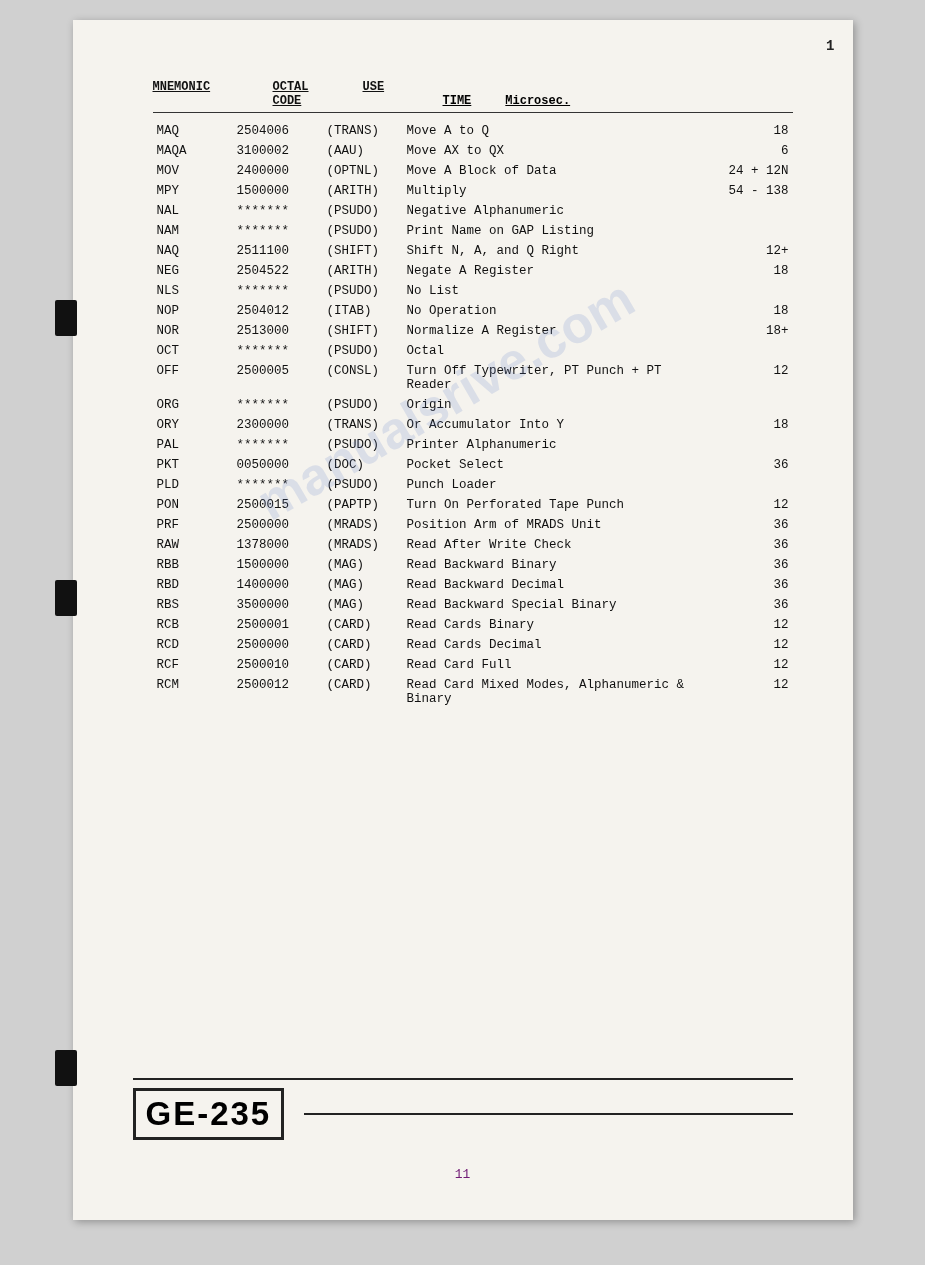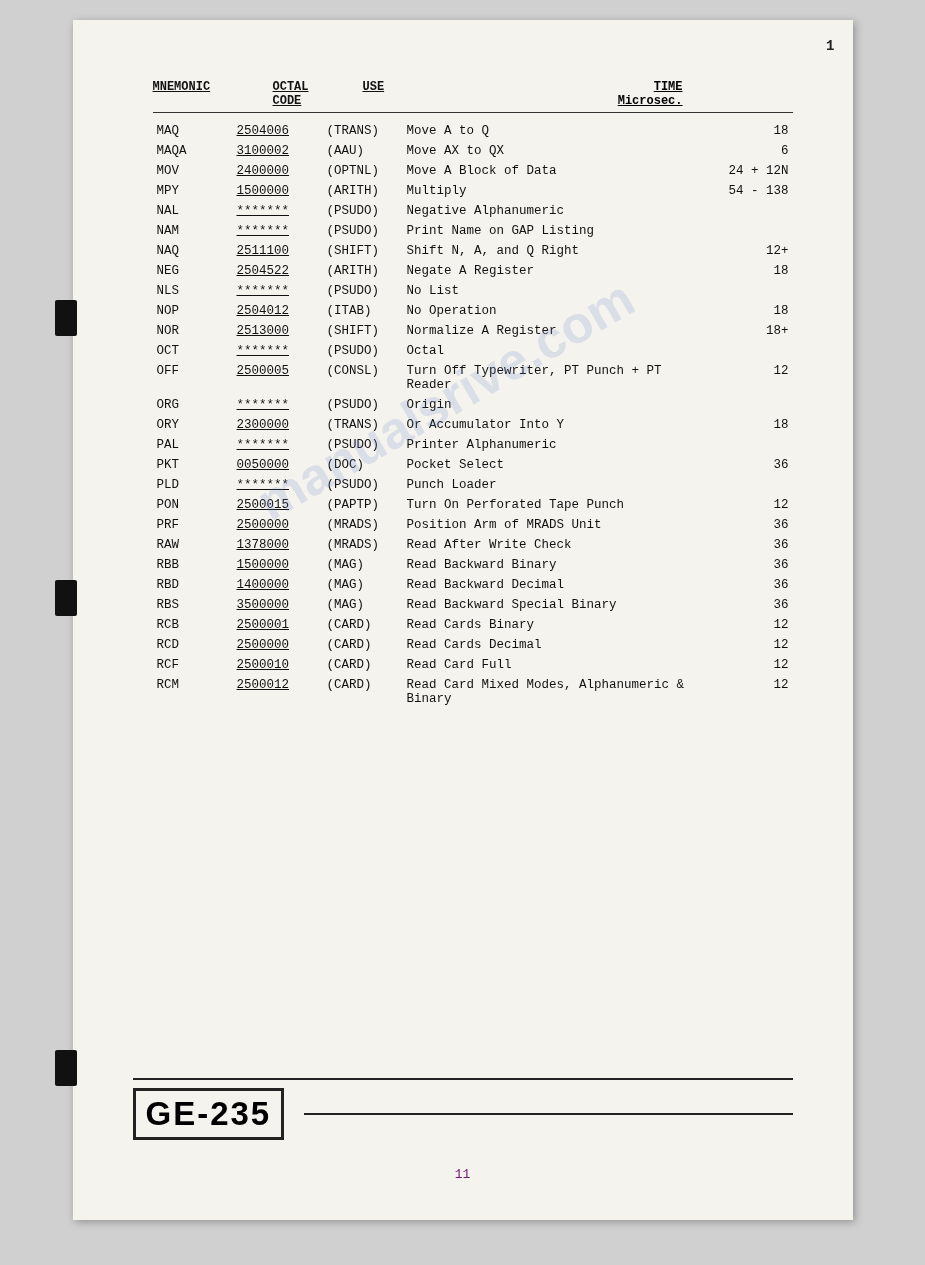--- a/index.html
+++ b/index.html
@@ -41,39 +41,40 @@
       margin-bottom: 8px;
     }
     .header-cell {
       font-size: 12px;
       font-weight: bold;
       text-decoration: underline;
       color: #111;
     }
     .header-time {
       display: flex;
-      flex-direction: column;
+      flex-direction: row;
       align-items: flex-end;
       font-size: 12px;
       font-weight: bold;
+      gap: 34px;
     }
     .header-time span { text-decoration: underline; }
 
     table {
       width: 100%;
       border-collapse: collapse;
       font-size: 12.5px;
     }
     td {
       padding: 3px 4px;
       vertical-align: top;
       color: #111;
     }
     .col-mnemonic { width: 80px; }
-    .col-octal { width: 90px; text-decoration: underline; }
+    .col-octal { width: 90px; }
     .col-use { width: 80px; }
     .col-desc { width: auto; }
     .col-time { width: 80px; text-align: right; }
 
     .footer-bar {
       position: absolute;
       bottom: 80px;
       left: 60px;
       right: 60px;
       border-top: 2px solid #222;

